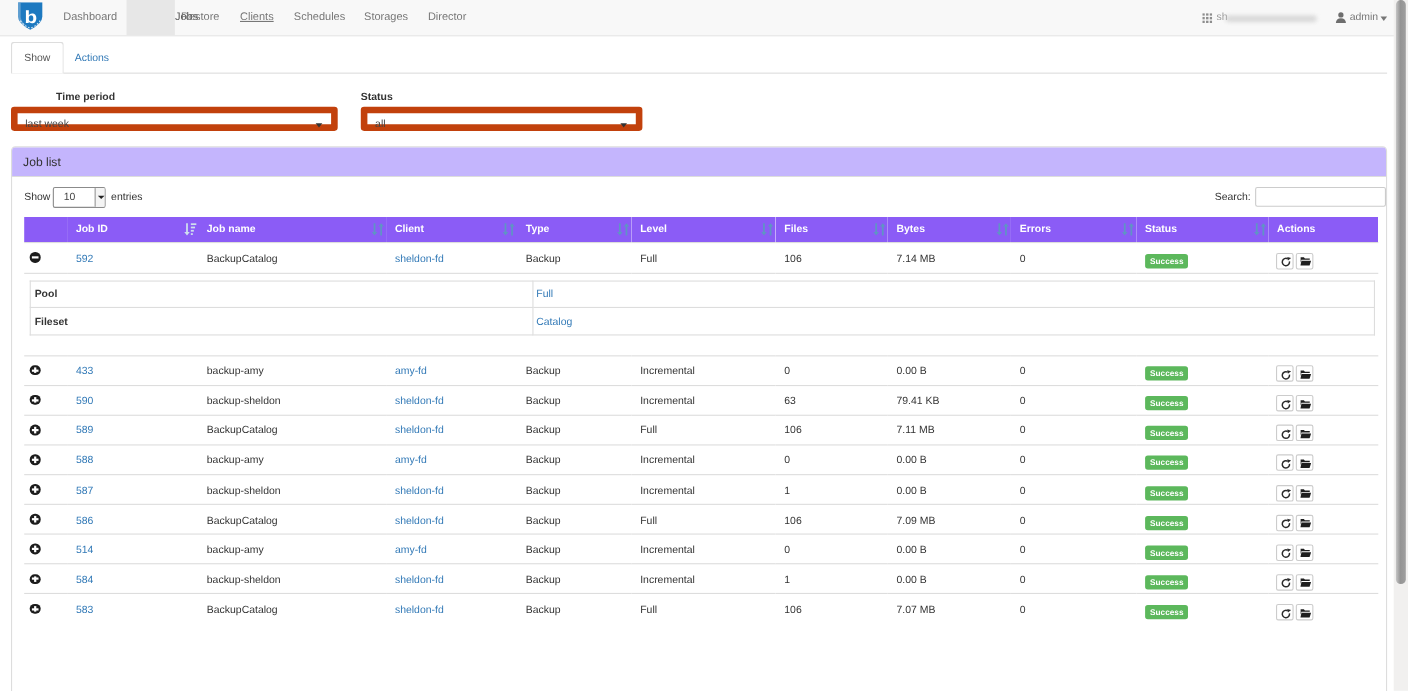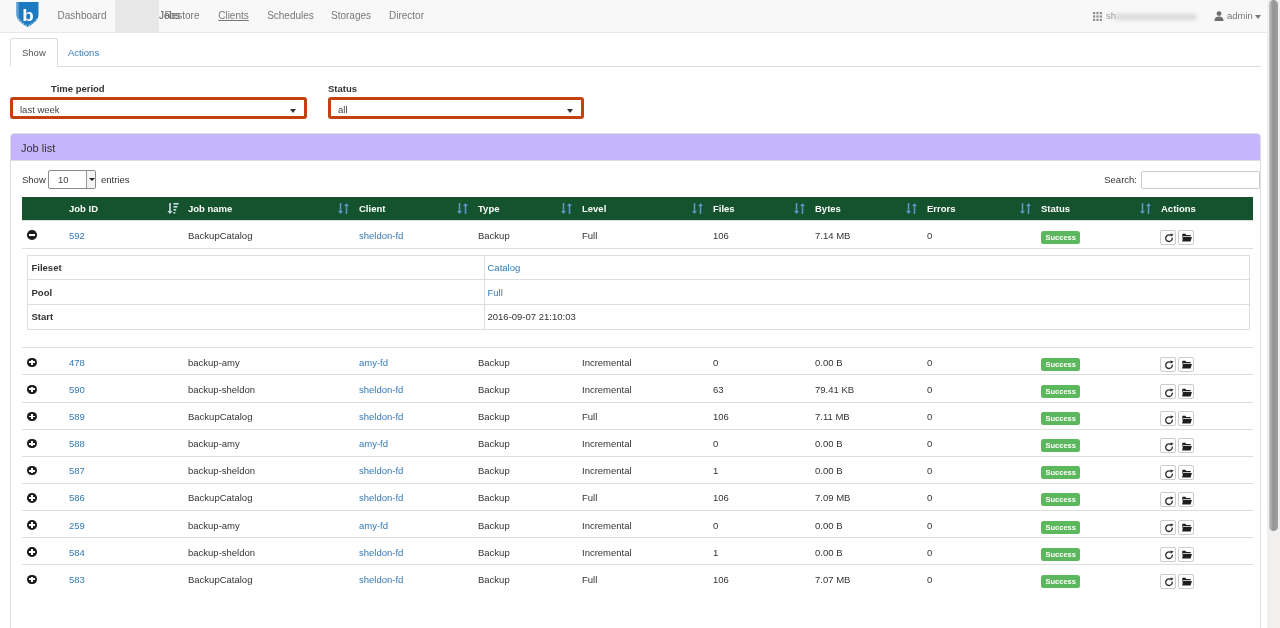--- a/index.html
+++ b/index.html
@@ -26,21 +26,21 @@
 
 #tabbar { position:absolute; top:38px; left:10px; width:1251px; height:29px;
   border-bottom:1px solid #ddd; }
 .tab { position:absolute; bottom:-1px; height:29px; line-height:27px; padding:0 11px;
   border:1px solid transparent; border-radius:3px 3px 0 0; }
 #tab-show { left:0; border-color:#ddd #ddd transparent #ddd; background:#fff; color:#555; }
 #tab-actions { left:46px; color:#337ab7; }
 
 
 .flabel { position:absolute; font-weight:bold; font-size:9.5px; color:#333; }
-.fselect { position:absolute; height:22px; border:3px solid #c2410c; border-radius:3px;
+.fselect { position:absolute; height:22px; border:6px solid #c2410c; border-radius:3px;
   background:#fff; line-height:20px; padding-left:7px; color:#444; }
 .fcaret { position:absolute; top:8.5px; width:0; height:0;
   border-left:3.5px solid transparent; border-right:3.5px solid transparent; border-top:4px solid #333; }
 
 
 #panel { position:absolute; left:10px; top:133px; width:1251px; height:600px;
   border:1px solid #ddd; border-radius:4px 4px 0 0; background:#fff; }
 #panel-head { height:27px; background:#c4b5fd; border-bottom:1px solid #ddd;
   border-radius:3px 3px 0 0; line-height:28px; padding-left:10px; color:#333; font-size:11px; }
 
@@ -52,21 +52,21 @@
 #lensel .arr { position:absolute; right:0; top:0; bottom:0; width:9px; border-left:1px solid #989898; background:#f4f4f4; }
 #lensel .arr:after { content:""; position:absolute; left:1.5px; top:7px; width:0; height:0;
   border-left:3px solid transparent; border-right:3px solid transparent; border-top:3.5px solid #222; }
 #searchwrap { position:absolute; right:0; top:36px; height:20px; line-height:19px; color:#333; }
 #searchbox { display:inline-block; vertical-align:middle; margin-left:4px; width:119px; height:18px;
   border:1px solid #ccc; border-radius:2px; background:#fff; }
 
 
 #jobtable { position:absolute; left:11px; top:63px; width:1231px; border-collapse:collapse;
   table-layout:fixed; font-size:9.5px; }
-#jobtable th { background:#14532d; color:#fff; font-weight:bold; text-align:left;
+#jobtable th { background:#8b5cf6; color:#fff; font-weight:bold; text-align:left;
   height:23px; padding:0 0 0 8px; position:relative; }
 #jobtable td { height:27.1px; padding:2px 0 0 8px; border-top:1px solid #ddd; vertical-align:middle; }
 #jobtable tr.r592 td { height:28px; }
 .sorticon { position:absolute; right:1.5px; top:5px; }
 .expico { display:inline-block; width:9.5px; height:9.5px; border-radius:50%; background:#1c1c1c;
   position:relative; top:-1px; vertical-align:middle; margin-left:-3px; }
 .expico:before { content:""; position:absolute; left:2px; top:3.8px; width:5.5px; height:1.9px; background:#fff; }
 .expico.plus:after { content:""; position:absolute; left:3.8px; top:2px; width:1.9px; height:5.5px; background:#fff; }
 .badge-ok { display:inline-block; background:#5cb85c; color:#fff; font-weight:bold;
   font-size:7.5px; line-height:13px; height:13px; padding:0 4.5px; border-radius:2.5px; position:relative; top:2px; }
@@ -244,38 +244,34 @@
               </svg></span><span class="abtn"><svg width="10" height="9" viewBox="0 0 10 9">
                 <path d="M0.3 0.8 h3 l1 1.1 h4.4 v1.3 h-7.6 l-0.8 3 z" fill="#1e1e1e"></path>
                 <path d="M1.15 4 h8.75 l-1.35 4.4 h-8.45 z" fill="#1e1e1e"></path>
               </svg></span></td>
         </tr>
         <tr id="detailrow">
           <td colspan="11">
       <table id="dtable">
         <tbody>
                 <tr>
-                  <td class="k">Fileset</td>
-                  <td class="v"><a>Catalog</a></td>
-                </tr>
-        <tr>
                   <td class="k">Pool</td>
                   <td class="v"><a>Full</a></td>
                 </tr>
         <tr>
-                  <td class="k">Start</td>
-                  <td class="v">2016-09-07 21:10:03</td>
+                  <td class="k">Fileset</td>
+                  <td class="v"><a>Catalog</a></td>
                 </tr>
       </tbody>
             </table>
           </td>
         </tr>
         <tr>
           <td><span class="expico plus"></span></td>
-  <td><a>478</a></td>
+  <td><a>433</a></td>
           <td>backup-amy</td>
           <td><a>amy-fd</a></td>
           <td>Backup</td>
           <td>Incremental</td>
   <td>0</td>
           <td>0.00 B</td>
           <td>0</td>
           <td><span class="badge-ok">Success</span></td>
   <td><span class="abtn"><svg width="10" height="10" viewBox="0 0 10 10">
                 <path d="M6.65 2.34 A3.3 3.3 0 1 0 8.25 4.63" fill="none" stroke="#2b2b2b" stroke-width="1.35"></path>
@@ -375,21 +371,21 @@
   <td><span class="abtn"><svg width="10" height="10" viewBox="0 0 10 10">
                 <path d="M6.65 2.34 A3.3 3.3 0 1 0 8.25 4.63" fill="none" stroke="#2b2b2b" stroke-width="1.35"></path>
                 <path d="M6.2 0.55 L9.75 1.6 L6.85 3.85 Z" fill="#2b2b2b"></path>
               </svg></span><span class="abtn"><svg width="10" height="9" viewBox="0 0 10 9">
                 <path d="M0.3 0.8 h3 l1 1.1 h4.4 v1.3 h-7.6 l-0.8 3 z" fill="#1e1e1e"></path>
                 <path d="M1.15 4 h8.75 l-1.35 4.4 h-8.45 z" fill="#1e1e1e"></path>
               </svg></span></td>
         </tr>
         <tr>
           <td><span class="expico plus"></span></td>
-  <td><a>259</a></td>
+  <td><a>514</a></td>
           <td>backup-amy</td>
           <td><a>amy-fd</a></td>
           <td>Backup</td>
           <td>Incremental</td>
   <td>0</td>
           <td>0.00 B</td>
           <td>0</td>
           <td><span class="badge-ok">Success</span></td>
   <td><span class="abtn"><svg width="10" height="10" viewBox="0 0 10 10">
                 <path d="M6.65 2.34 A3.3 3.3 0 1 0 8.25 4.63" fill="none" stroke="#2b2b2b" stroke-width="1.35"></path>

